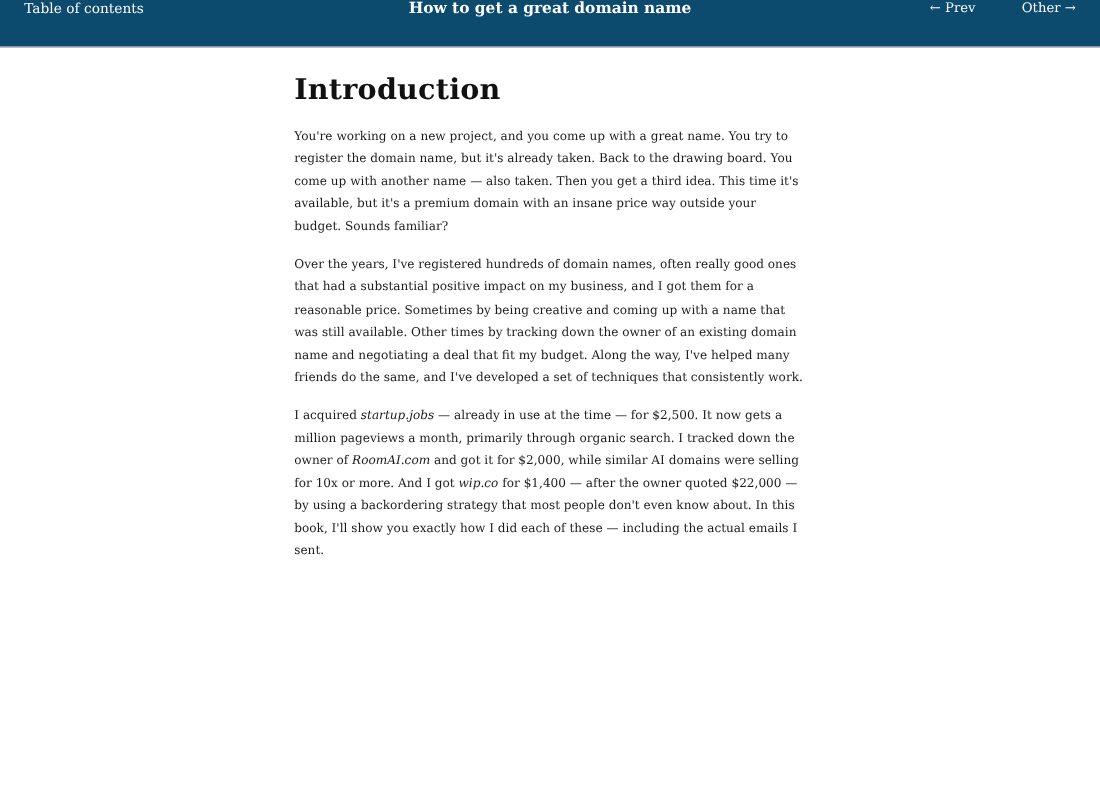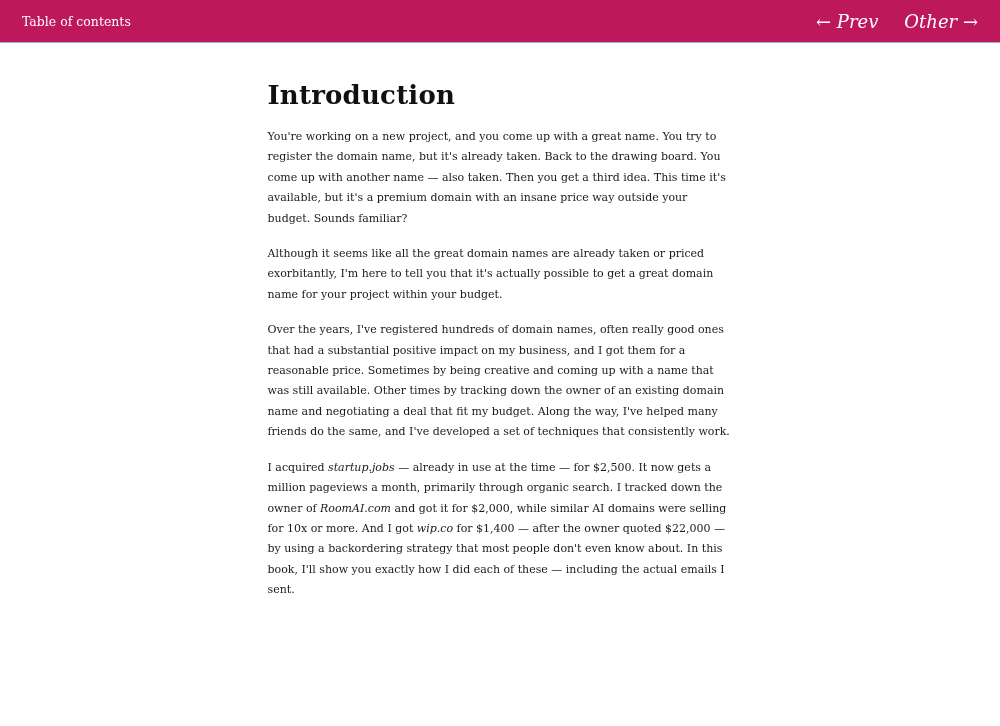--- a/index.html
+++ b/index.html
@@ -8,24 +8,23 @@
     height: 726px;
     overflow: hidden;
     background: #ffffff;
     font-family: "DejaVu Serif", "Liberation Serif", serif;
   }
   
   .header-bar {
     position: relative;
     width: 100%;
     height: 43px;
-    background: #be185d;
+    background: #0c4a6e;
     border-bottom: 1px solid #a8a8c0;
     display: flex;
-    align-items: center;
     justify-content: space-between;
     padding: 0 22px;
     color: #fdfdff;
   }
   .header-bar a {
     color: #fdfdff;
     text-decoration: none;
     cursor: pointer;
   }
   .toc-link {
@@ -34,29 +33,28 @@
   .header-title {
     position: absolute;
     left: 50%;
     transform: translateX(-50%);
     font-size: 14px;
     font-weight: bold;
     white-space: nowrap;
   }
   .header-nav {
     display: flex;
-    gap: 26px;
-    font-size: 18px;
-    font-style: italic;
+    gap: 42px;
+    font-size: 12px;
   }
   
   .article {
     width: 465px;
     margin: 0 auto;
-    padding-top: 37px;
+    padding-top: 24px;
     color: #1a1a1a;
   }
   .article h1 {
     font-size: 26px;
     font-weight: bold;
     letter-spacing: 0.2px;
     margin-bottom: 17px;
     color: #111111;
   }
   .article p {
@@ -65,26 +63,26 @@
     margin-bottom: 15px;
     text-align: left;
   }
   .article p em { }
 </style>
 </head>
 <body>
 
 <header class="header-bar">
   <a class="toc-link">Table of contents</a>
+  <div class="header-title">How to get a great domain name</div>
   <nav class="header-nav">
     <a>← Prev</a>
     <a>Other →</a>
   </nav>
 </header>
 
 <main class="article">
   <h1>Introduction</h1>
   <p><span>You're working on a new project, and you come up with a great name. You try to register the domain name, but it's already taken. Back to the drawing board. You come up with another name — also taken. Then you get a third idea. This time it's available, but it's a premium domain with an insane price way outside your budget. Sounds familiar?</span></p>
-  <p><span>Although it seems like all the great domain names are already taken or priced exorbitantly, I'm here to tell you that it's actually possible to get a great domain name for your project within your budget.</span></p>
   <p><span>Over the years, I've registered hundreds of domain names, often really good ones that had a substantial positive impact on my business, and I got them for a reasonable price. Sometimes by being creative and coming up with a name that was still available. Other times by tracking down the owner of an existing domain name and negotiating a deal that fit my budget. Along the way, I've helped many friends do the same, and I've developed a set of techniques that consistently work.</span></p>
   <p><span>I acquired </span><em>startup.jobs</em><span> — already in use at the time — for $2,500. It now gets a million pageviews a month, primarily through organic search. I tracked down the owner of </span><em>RoomAI.com</em><span> and got it for $2,000, while similar AI domains were selling for 10x or more. And I got </span><em>wip.co</em><span> for $1,400 — after the owner quoted $22,000 — by using a backordering strategy that most people don't even know about. In this book, I'll show you exactly how I did each of these — including the actual emails I sent.</span></p>
 
 </main>
 
 </body></html>

